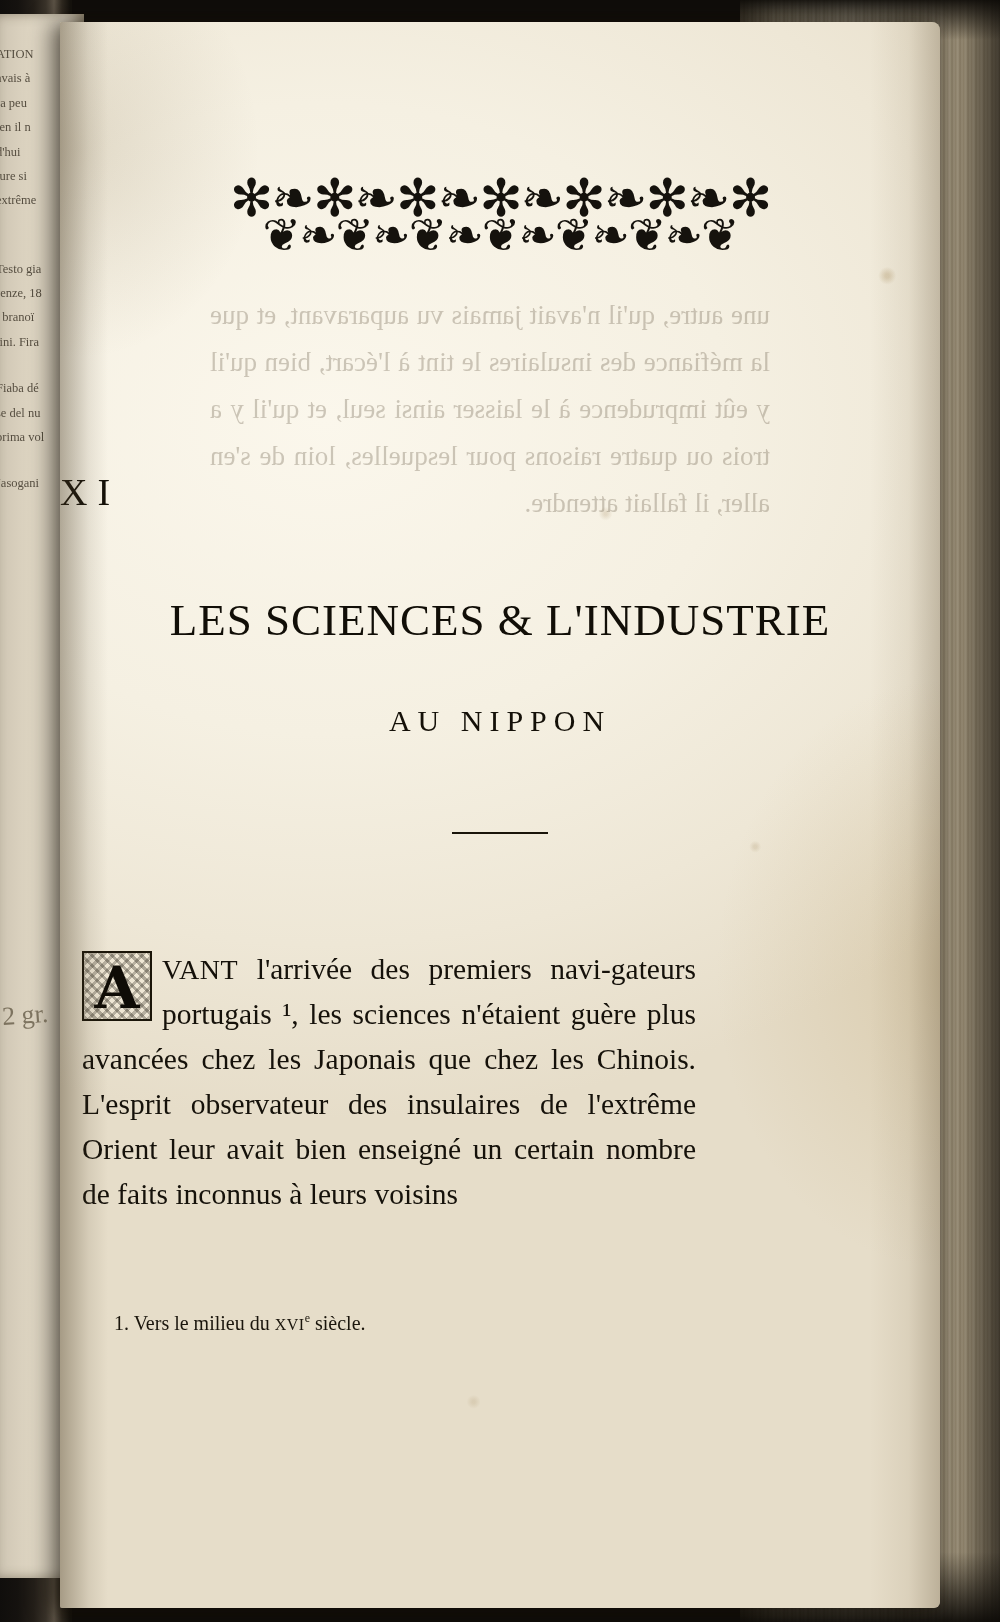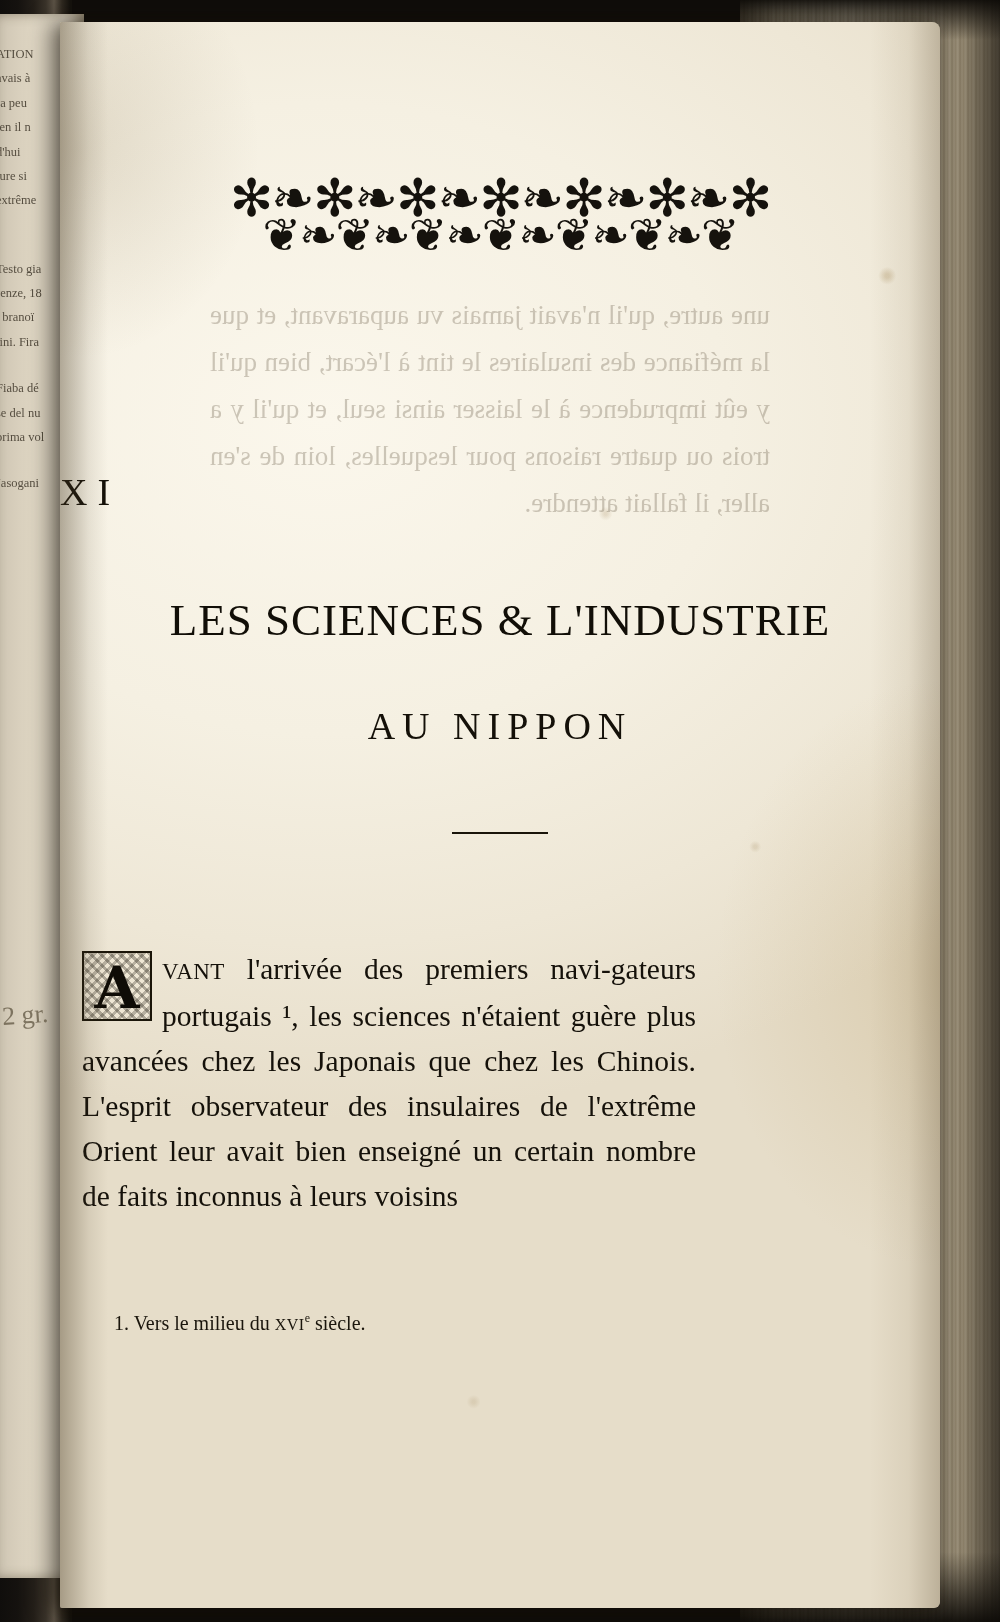--- a/index.html
+++ b/index.html
@@ -169,21 +169,21 @@
     letter-spacing: 1px;
     color: #110e07;
     white-space: nowrap;
   }
 
   .chapter-subtitle {
     position: absolute;
     left: 0; top: 682px;
     width: 880px;
     text-align: center;
-    font-size: 38px;
+    font-size: 30px;
     letter-spacing: 7px;
     color: #141008;
   }
 
   .rule {
     position: absolute;
     left: 50%; top: 810px;
     width: 96px; height: 2px;
     margin-left: -48px;
     background: #191409;
@@ -210,21 +210,21 @@
     text-align: center;
     background:
       repeating-linear-gradient(45deg, rgba(25,20,10,.30) 0 3px, rgba(25,20,10,0) 3px 7px),
       repeating-linear-gradient(-45deg, rgba(25,20,10,.26) 0 3px, rgba(25,20,10,0) 3px 7px),
       #efe7d5;
     border: 2px solid #1a1509;
     box-sizing: border-box;
     font-family: "DejaVu Serif", serif;
     font-weight: bold;
   }
-  .smallcaps { font-size: 23px; letter-spacing: .5px; }
+  .smallcaps { font-size: 28px; letter-spacing: .5px; }
 
   .footnote {
     position: absolute;
     left: 54px; top: 1282px;
     width: 600px;
     font-size: 20px;
     line-height: 28px;
     color: #1a150c;
   }
   .footnote .sc { font-size: 16px; letter-spacing: .5px; }

